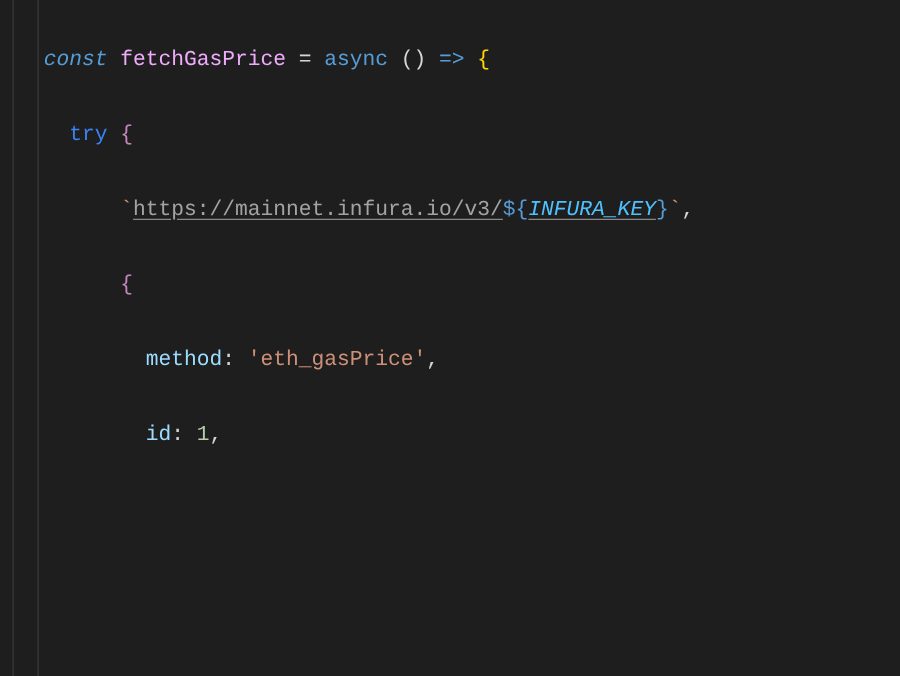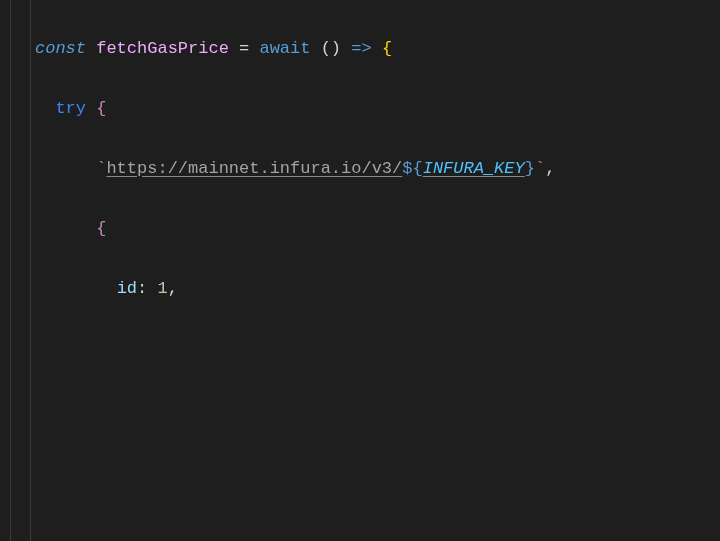--- a/index.html
+++ b/index.html
@@ -55,24 +55,25 @@
 </style>
 </head>
 <body>
 
 <div class="editor">
   <div class="guides">
     <div class="guide" style="left:10px"></div>
     <div class="guide" style="left:30px"></div>
   </div>
   <div class="code">
-<div class="line"><span class="tok-keyword">const</span> <span class="tok-fn">fetchGasPrice</span><span class="tok-punct"> = </span><span class="tok-builtin">await</span><span class="tok-punct"> () </span><span class="tok-keyword">=&gt;</span><span class="tok-delim"> {</span></div>
+<div class="line"><span class="tok-keyword">const</span> <span class="tok-fn">fetchGasPrice</span><span class="tok-punct"> = </span><span class="tok-builtin">async</span><span class="tok-punct"> () </span><span class="tok-keyword">=&gt;</span><span class="tok-delim"> {</span></div>
 <div class="line">  <span class="tok-control">try</span><span class="tok-delim2"> {</span></div>
 <div class="line">      <span class="tok-str">`</span><span class="tok-url">https://mainnet.infura.io/v3/</span><span class="tok-tmpl">${</span><span class="tok-constname">INFURA_KEY</span><span class="tok-tmpl">}</span><span class="tok-str">`</span><span class="tok-punct">,</span></div>
 <div class="line">      <span class="tok-delim2">{</span></div>
+<div class="line">        <span class="tok-var">method</span><span class="tok-punct">: </span><span class="tok-str">'eth_gasPrice'</span><span class="tok-punct">,</span></div>
 <div class="line">        <span class="tok-var">id</span><span class="tok-punct">: </span><span class="tok-num">1</span><span class="tok-punct">,</span></div>
 
 
 
 
 
 
 
 
 

